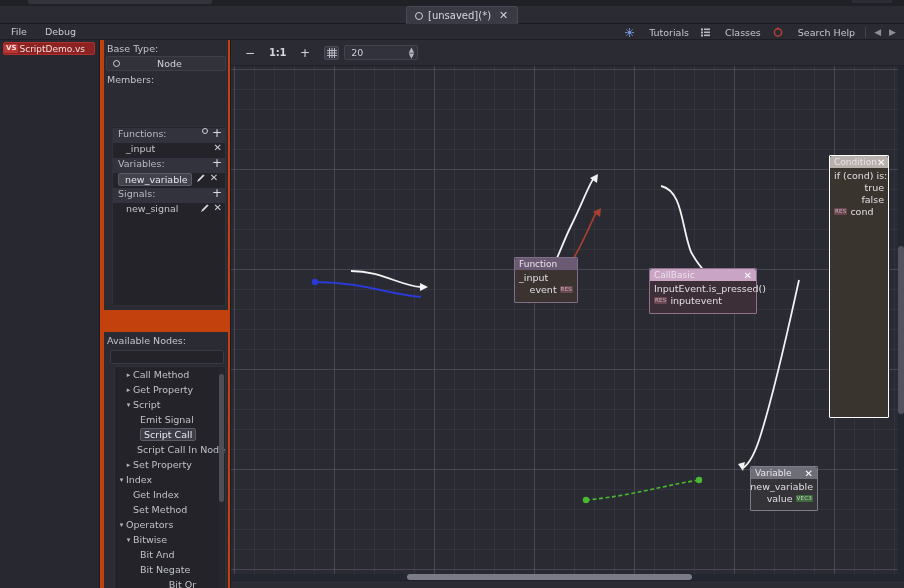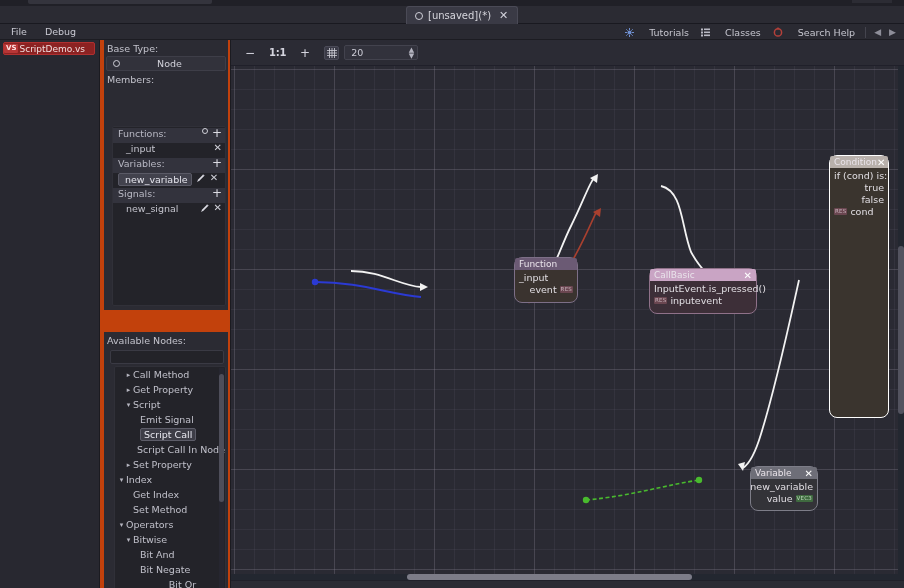--- a/index.html
+++ b/index.html
@@ -209,21 +209,21 @@
       linear-gradient(to right, rgba(160,150,170,.085) 1px, transparent 1px),
       linear-gradient(to bottom, rgba(160,150,170,.085) 1px, transparent 1px),
       linear-gradient(to right, rgba(175,168,185,.16) 1px, transparent 1px),
       linear-gradient(to bottom, rgba(175,168,185,.16) 1px, transparent 1px);
     background-size: 20px 20px, 20px 20px, 100px 100px, 100px 100px;
     background-position: 3px 3px, 3px 3px, 3px 3px, 3px 3px;
   }
   .wires { position: absolute; left: 0; top: 0; width: 668px; height: 514px; }
 
   
-  .node { position: absolute; border-radius: 8px; }
+  .node { position: absolute; border-radius: 1px; }
   .node-title {
     height: 12px; display: flex; align-items: center;
     padding: 0 4px; font-size: 9px; color: #e9e3ea;
     border-radius: 2px 2px 0 0;
   }
   .node-title .tx { font-size: 10px; font-weight: bold; margin-left: auto; color: #ffffff; }
   .node-body { padding: 1px 4px 2px 4px; }
   .nrow {
     height: 12px; display: flex; align-items: center;
     font-size: 9.5px; color: #e0dde2; white-space: nowrap;

